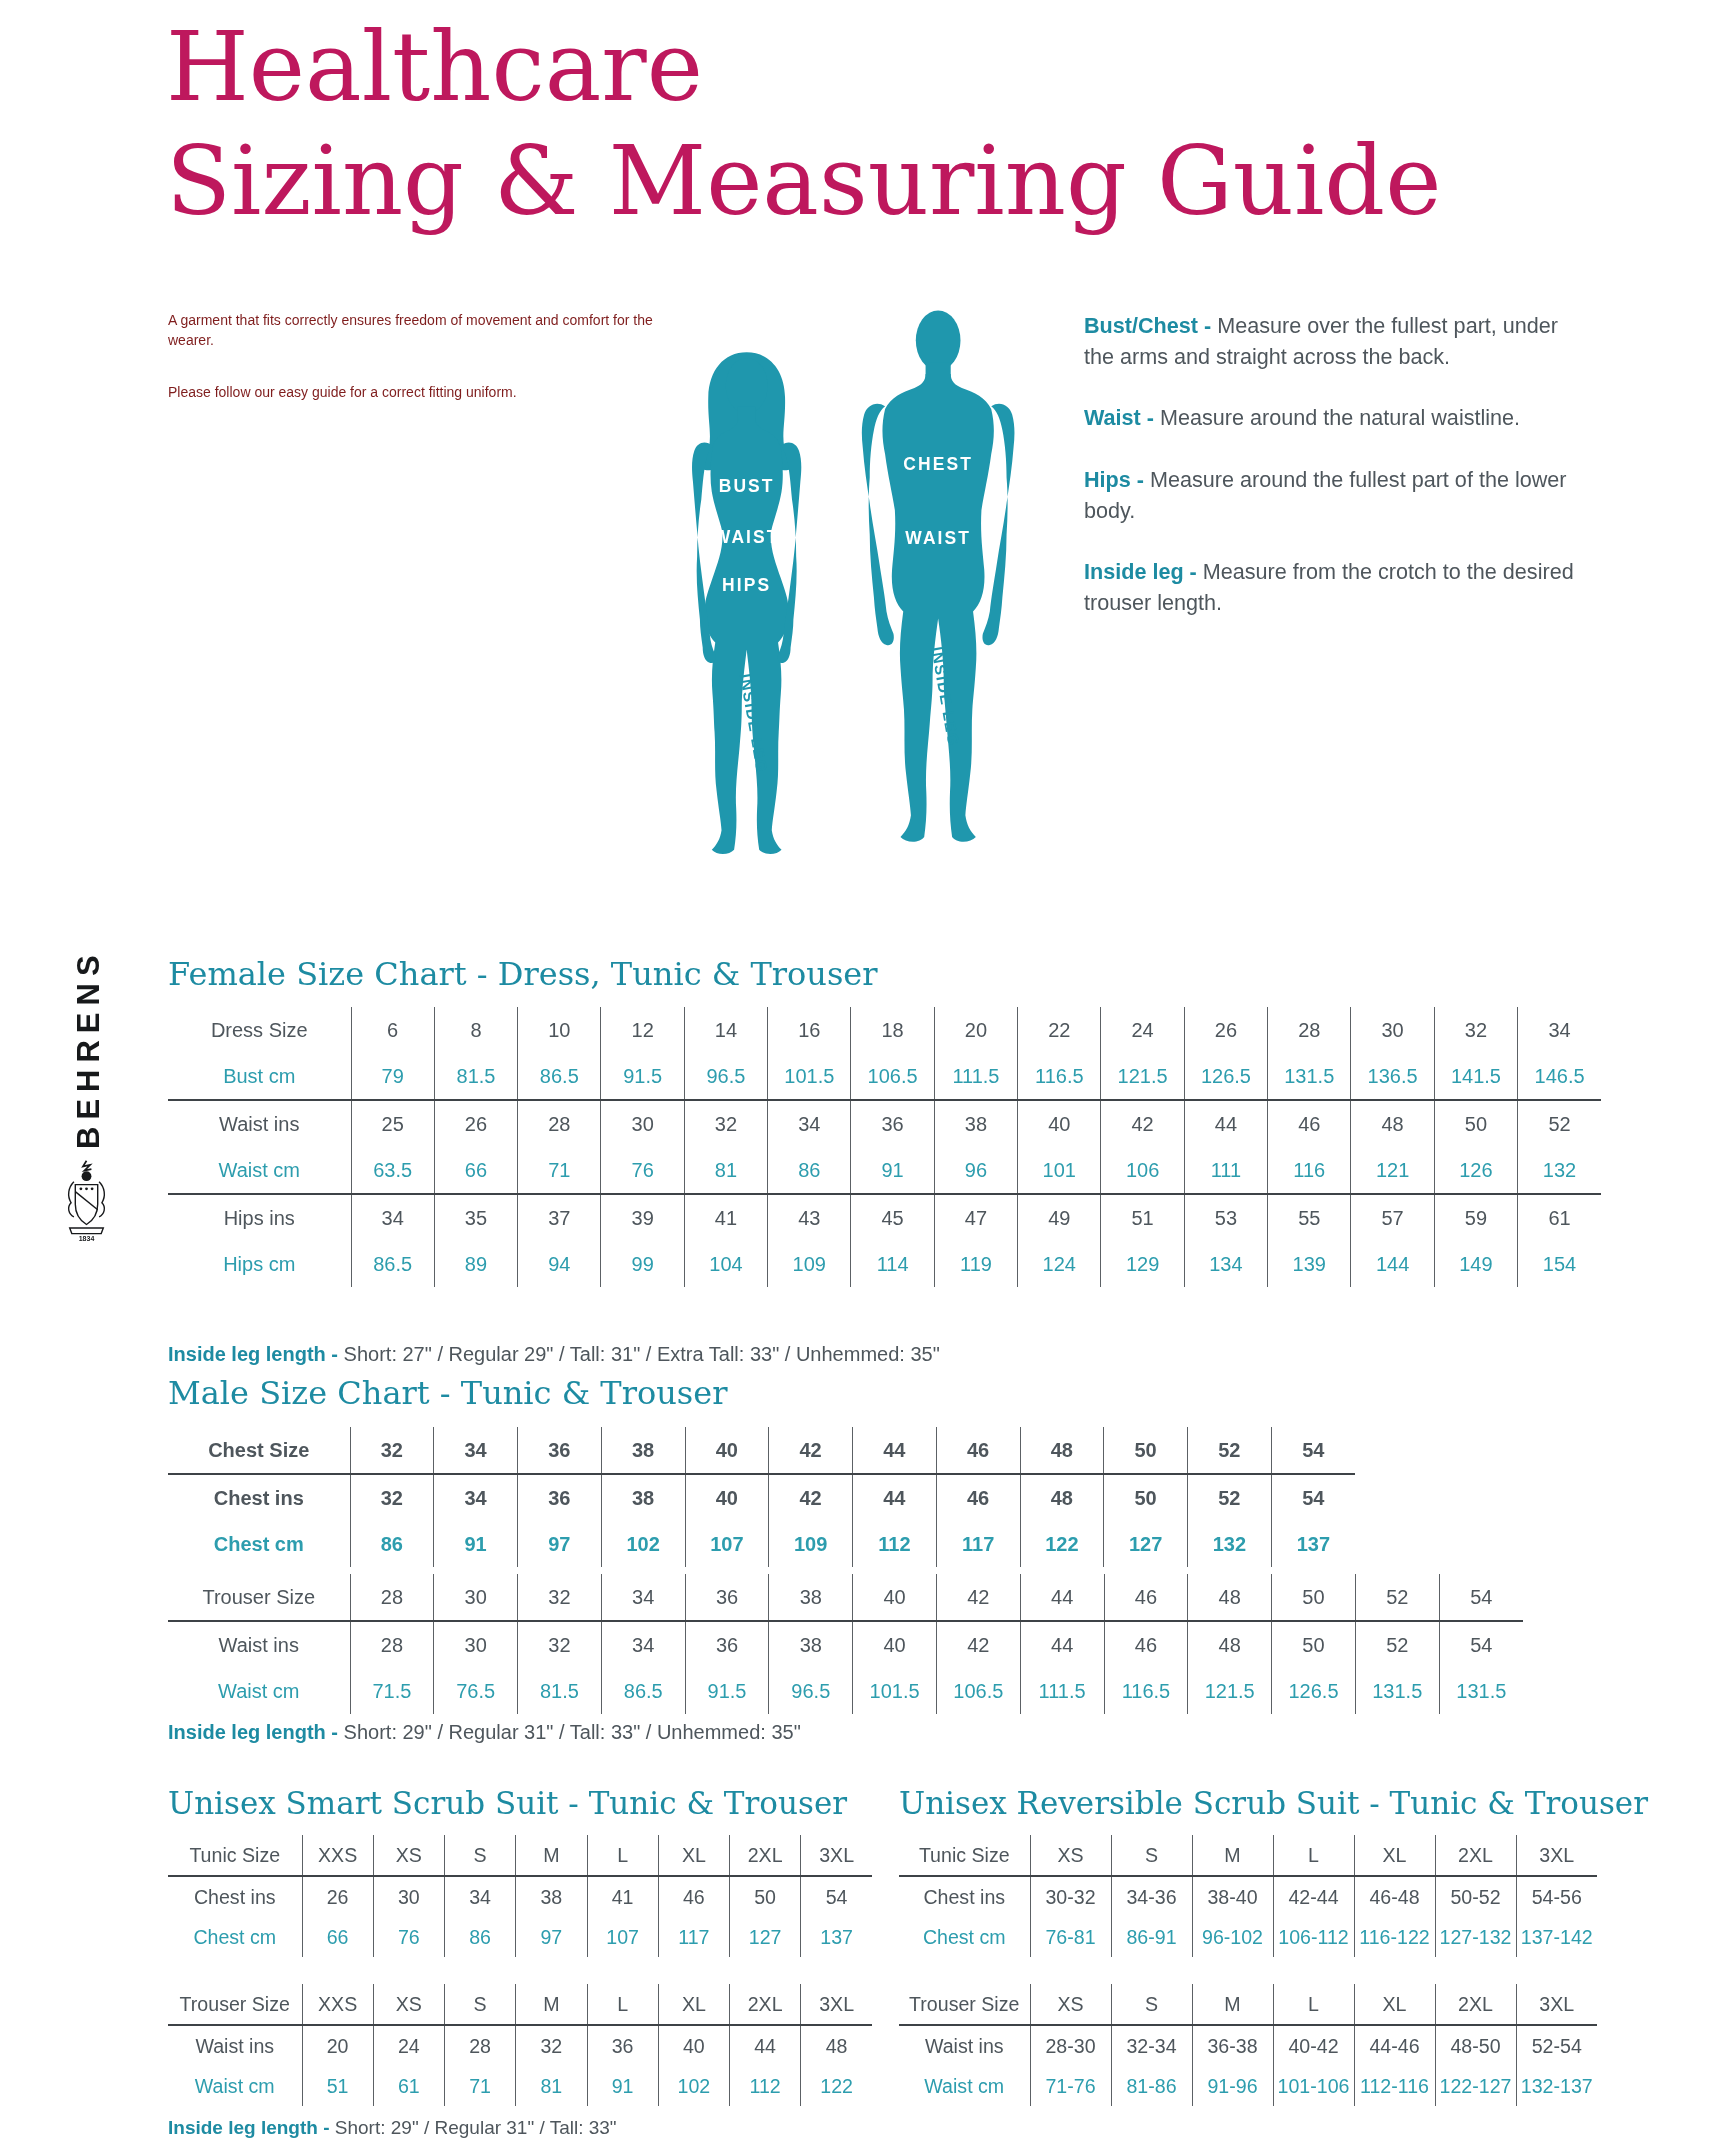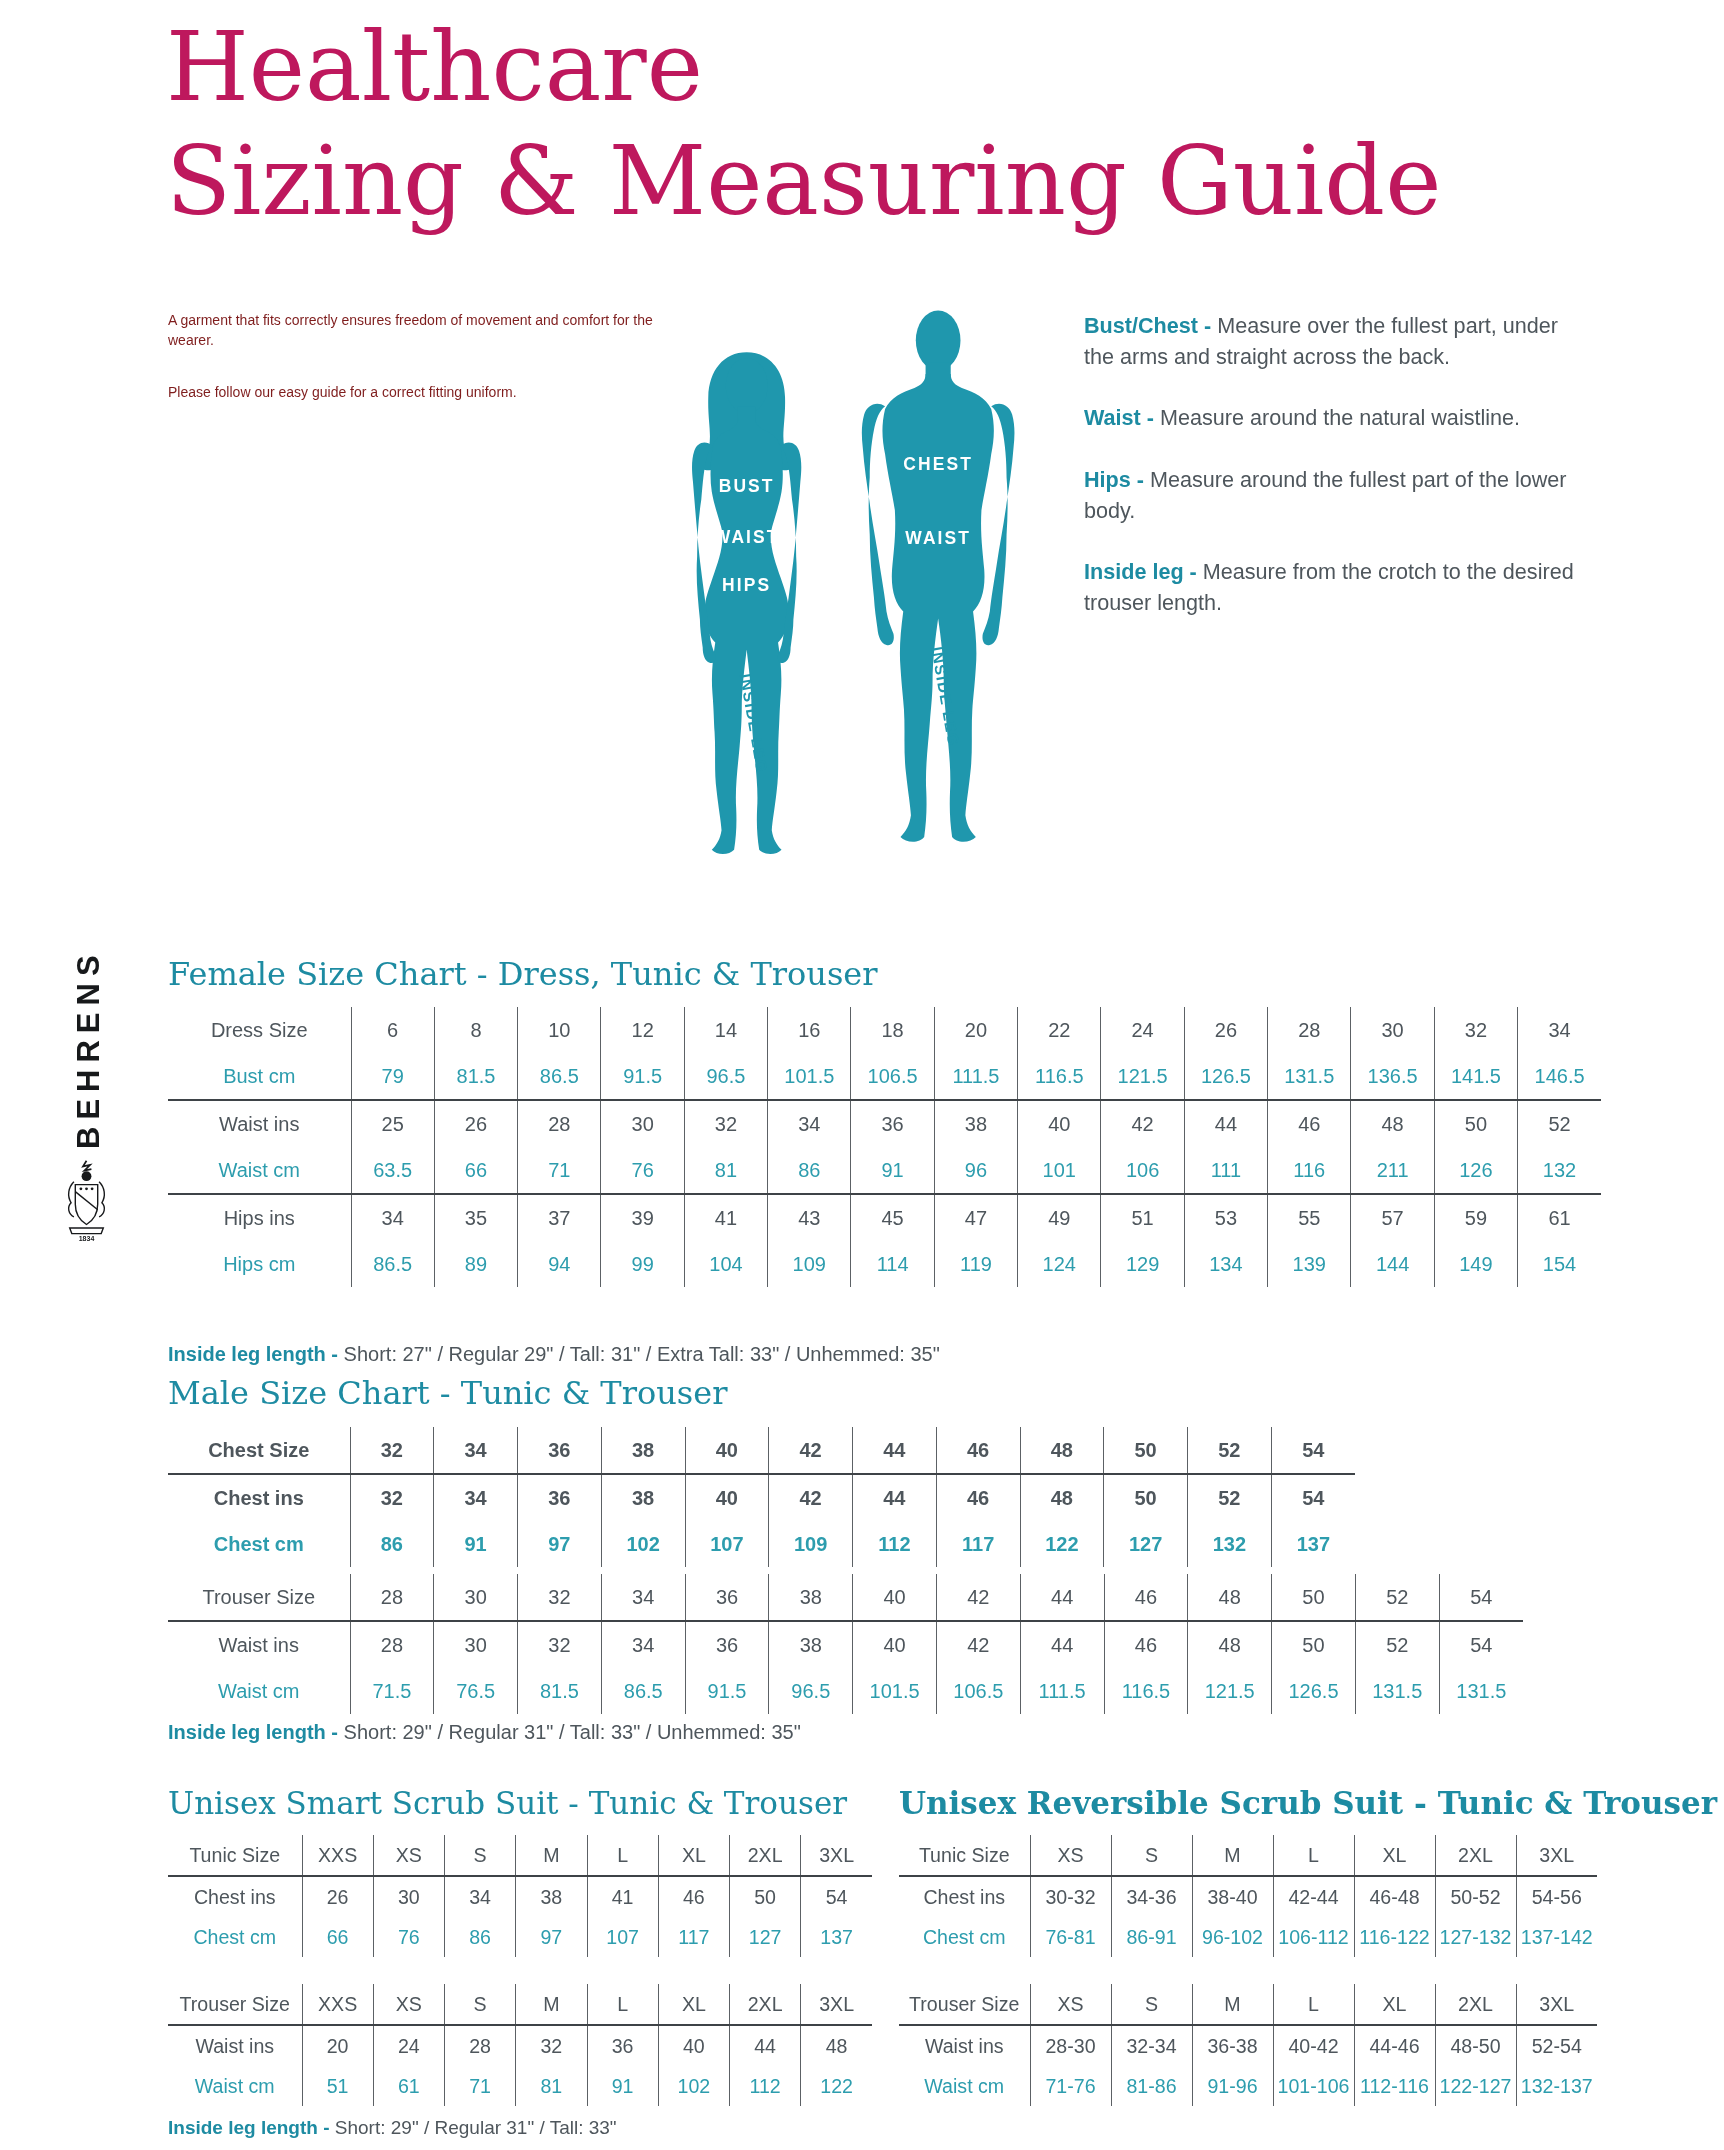--- a/index.html
+++ b/index.html
@@ -256,21 +256,21 @@
             <td class="teal">71</td>
             <td class="teal">76</td>
             <td class="teal">81</td>
             <td class="teal">86</td>
             <td class="teal">91</td>
             <td class="teal">96</td>
             <td class="teal">101</td>
             <td class="teal">106</td>
             <td class="teal">111</td>
             <td class="teal">116</td>
-            <td class="teal">211</td>
+            <td class="teal">121</td>
             <td class="teal">126</td>
             <td class="teal">132</td>
           </tr>
           <tr class="gs">
             <td>Hips ins</td>
             <td>34</td>
             <td>35</td>
             <td>37</td>
             <td>39</td>
             <td>41</td>
@@ -556,21 +556,21 @@
             <td class="teal">122</td>
           </tr>
         </tbody>
       </table>
   </div>
   <div class="note small" style="left:168px;top:2117px;">
     <span class="term">Inside leg length -</span>
     <span>Short: 29" / Regular 31" / Tall: 33"</span>
   </div>
 
-  <div class="section-title small" style="left:899px;top:1785px;font-weight:bold;">Unisex Reversible Scrub Suit - Tunic &amp; Trouser</div>
+  <div class="section-title small" style="left:899px;top:1785px;">Unisex Reversible Scrub Suit - Tunic &amp; Trouser</div>
   <div class="tbl" style="left:899px;top:1835px;width:698px;">
     <table class="size-table compact">
         <colgroup>
           <col style="width: 131px;">
           <col>
           <col>
           <col>
           <col>
           <col>
           <col>

